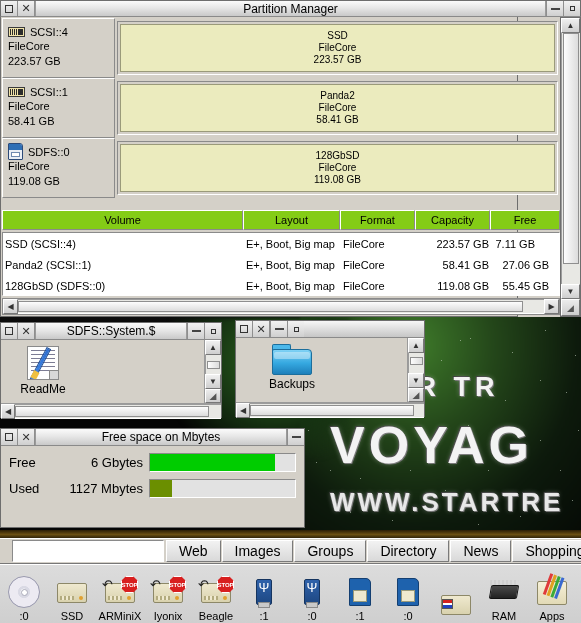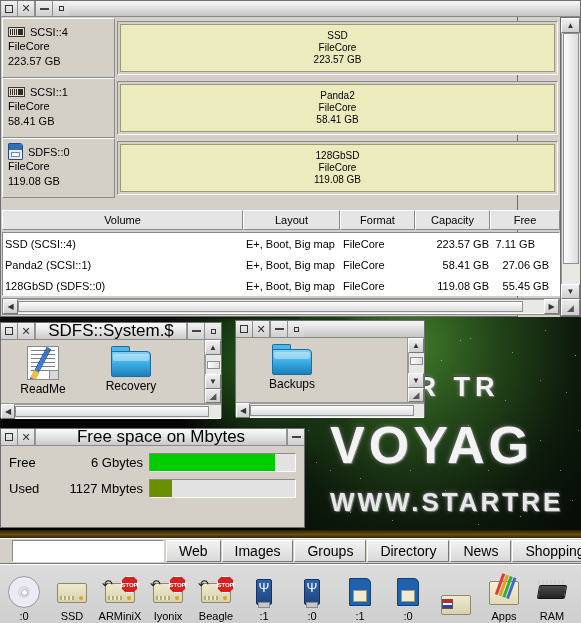--- a/index.html
+++ b/index.html
@@ -46,21 +46,21 @@
     box-sizing:border-box;
   }
   .tb-btn{
     width:17px;flex:0 0 17px;display:flex;align-items:center;justify-content:center;
     background:linear-gradient(#f2f2f2,#cfcfcf);
     border-right:1px solid #8e8e8e;box-sizing:border-box;position:relative;
   }
   .tb-btn.right{border-right:none;border-left:1px solid #8e8e8e;}
   .tb-title{
     flex:1 1 auto;display:flex;align-items:center;justify-content:center;
-    font-size:17px;color:#000;overflow:hidden;white-space:nowrap;
+    font-size:12px;color:#000;overflow:hidden;white-space:nowrap;
     background:linear-gradient(#fbfbfb 0%,#e7e7e7 45%,#c9c9c9 100%);
     border-left:1px solid #9a9a9a;border-right:1px solid #9a9a9a;
   }
   .ico-sq{width:8px;height:8px;border:1.5px solid #333;box-sizing:border-box;}
   .ico-sq-sm{width:5px;height:5px;border:1.5px solid #333;box-sizing:border-box;}
   .ico-x{font-size:11px;line-height:1;color:#333;font-family:"Liberation Sans",sans-serif;}
   .ico-dash{width:9px;height:2px;background:#444;}
 
   
   #pm{left:0;top:0;width:581px;height:317px;}
@@ -104,21 +104,21 @@
     box-sizing:border-box;
   }
   .part-block div{font-size:10px;color:#000;line-height:12px;}
 
   
   .tbl-head{
     position:absolute;left:1px;top:193px;width:558px;height:20px;display:flex;
     box-sizing:border-box;
   }
   .th{
-    box-sizing:border-box;background:#e5e5e5;border:1px solid #fff;
+    box-sizing:border-box;background:#84cc16;border:1px solid #fff;
     border-right-color:#8a8a8a;border-bottom-color:#8a8a8a;
     display:flex;align-items:center;justify-content:center;font-size:11px;color:#000;
   }
   .tbl-body{
     position:absolute;left:1px;top:215px;width:558px;height:64px;background:#fff;
     border:1px solid #8a8a8a;border-right-color:#fff;border-bottom-color:#fff;box-sizing:border-box;
     overflow:hidden;
   }
   .tr{display:flex;height:21px;align-items:center;font-size:11px;color:#000;}
   .td{box-sizing:border-box;padding:0 2px;overflow:hidden;white-space:nowrap;}
@@ -339,28 +339,20 @@
     <div class="filer-canvas">
       <div class="fileicon">
         <div class="docicon">
           <div class="lines"></div>
             <div class="pen"></div>
             <div class="nib"></div>
             <div class="fold"></div>
         </div>
         <div class="lbl">ReadMe</div>
       </div>
-      <div class="fileicon">
-        <div class="folder">
-          <div class="tab"></div>
-            <div class="bodyf"></div>
-            <div class="shade"></div>
-        </div>
-        <div class="lbl">Recovery</div>
-      </div>
     </div>
     <div class="filer-vscroll">
       <div class="vsb-arrow">▲</div>
       <div class="vsb-track">
           <div class="vsb-thumb" style="height:42%;top:6px;"></div>
         </div>
       <div class="vsb-arrow">▼</div>
       <div class="resize-grip" style="height:14px;flex:0 0 14px;">◢</div>
     </div>
   </div>
@@ -447,20 +439,21 @@
 </div>
 
 <div class="win" id="pm">
   <div class="titlebar">
     <div class="tb-btn">
         <span class="ico-sq"></span>
       </div>
     <div class="tb-btn">
         <span class="ico-x">✕</span>
       </div>
+    <div class="tb-title" id="pm-title">Partition Manager</div>
     <div class="tb-btn right">
         <span class="ico-dash"></span>
       </div>
     <div class="tb-btn right">
         <span class="ico-sq-sm"></span>
       </div>
   </div>
 
   <div class="pm-body">
 
@@ -664,36 +657,36 @@
   <div class="ibitem">
     <div class="ibico">
         <div class="ic-net"></div>
         <div class="ic-netflag"></div>
       </div>
     <div class="ilbl"></div>
   </div>
 
   <div class="ibitem">
     <div class="ibico">
+        <div class="ic-rampins"></div>
+        <div class="ic-ram"></div>
+      </div>
+    <div class="ilbl">RAM</div>
+  </div>
+
+  <div class="ibitem">
+    <div class="ibico">
       <div class="ic-appf"></div>
       <div class="ic-pens">
         <i style="left:0;background:#e03a3a;"></i>
         <i style="left:4px;background:#e0a020;"></i>
         <i style="left:8px;background:#3aaa3a;"></i>
         <i style="left:12px;background:#3a6ad0;"></i>
       </div>
     </div>
     <div class="ilbl">Apps</div>
   </div>
 
-  <div class="ibitem">
-    <div class="ibico">
-        <div class="ic-rampins"></div>
-        <div class="ic-ram"></div>
-      </div>
-    <div class="ilbl">RAM</div>
-  </div>
-
   <div class="ibitem" style="width:56px;">
     
     
   </div>
 </div>
 
 </body></html>

